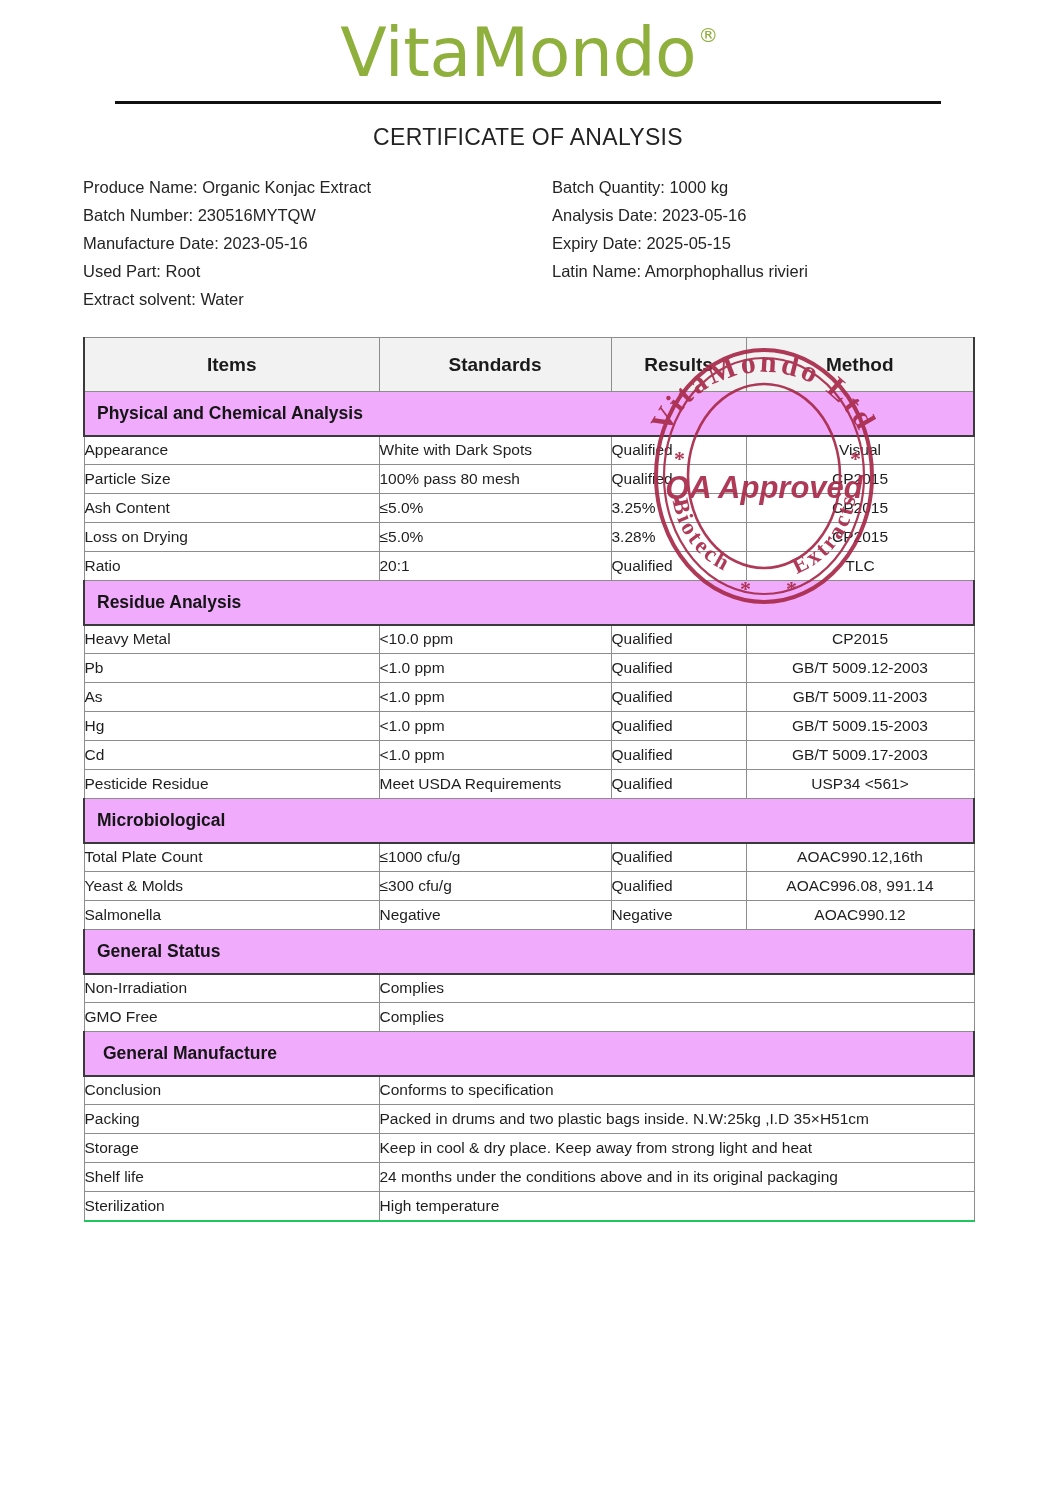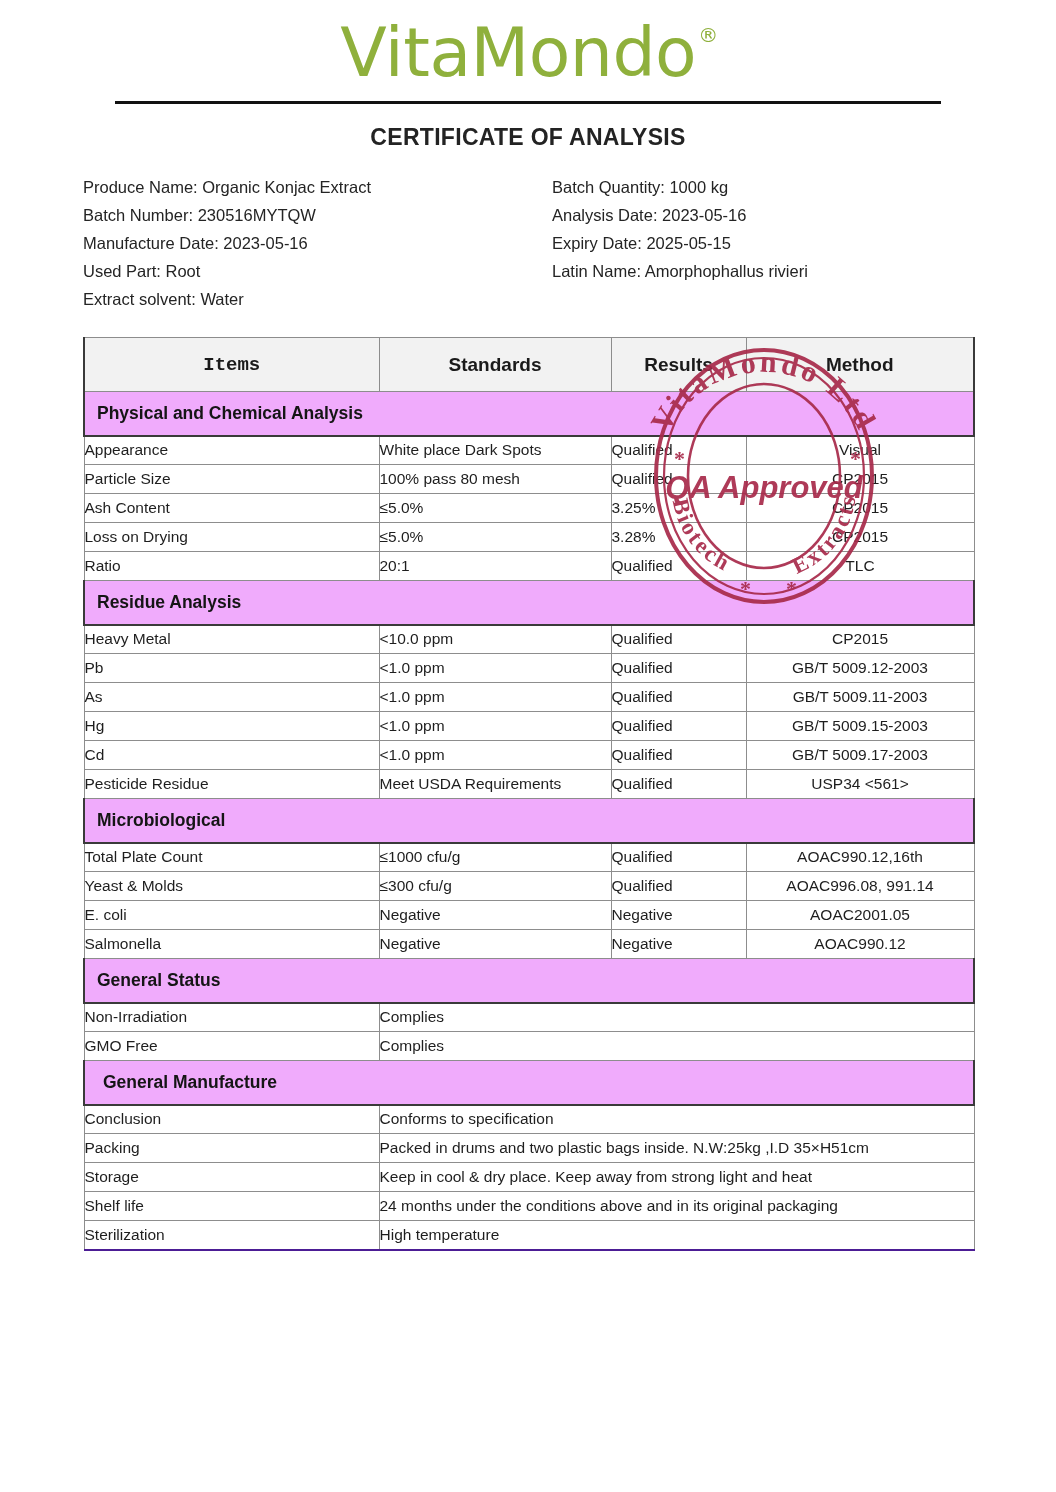--- a/index.html
+++ b/index.html
@@ -44,21 +44,21 @@
   .rule {
     margin: 14px auto 0 auto;
     width: 826px;
     height: 3px;
     background: #111;
   }
   .doc-title {
     margin-top: 20px;
     text-align: center;
     font-size: 23px;
-    font-weight: bold;
+    font-weight: normal;
     letter-spacing: 0.3px;
     color: #232323;
   }
 
   
   .meta {
     margin: 22px auto 0 auto;
     width: 890px;
     display: flex;
     font-size: 16.5px;
@@ -96,21 +96,21 @@
   thead th {
     background: #f2f2f2;
     height: 54px;
     font-size: 19px;
     font-weight: bold;
     text-align: center;
     color: #1a1a1a;
     border-top: 2px solid #3a3a3a;
     border-bottom: 2px solid #3a3a3a;
   }
-  thead th.first { border-left: 2px solid #3a3a3a; font-family: Liberation Mono, monospace; }
+  thead th.first { border-left: 2px solid #3a3a3a; }
   thead th.last  { border-right: 2px solid #3a3a3a; }
 
   tr.section td {
     background: #f0abfc;
     height: 44px;
     font-size: 17.5px;
     font-weight: bold;
     padding-left: 12px;
     border-left: 2px solid #3a3a3a;
     border-right: 2px solid #3a3a3a;
@@ -120,21 +120,21 @@
   }
   tr.section.indent td { padding-left: 18px; }
 
   tr.data td { height: 29px; }
   td.c-items   { padding-left: 10px; text-align: left; border-left: 2px solid #3a3a3a; }
   td.c-std     { padding-left: 9px;  text-align: left; }
   td.c-res     { padding-left: 9px;  text-align: left; }
   td.c-method  { text-align: center; border-right: 2px solid #3a3a3a; }
   td.c-wide    { padding-left: 9px; text-align: left; border-right: 2px solid #3a3a3a; }
 
-  tr.last-row td { border-bottom: 2px solid #4c1d95; }
+  tr.last-row td { border-bottom: 2px solid #22c55e; }
 
   
   .stamp {
     position: absolute;
     left: 545px;
     top: 1px;
     width: 272px;
     height: 272px;
     pointer-events: none;
     opacity: 0.92;
@@ -183,21 +183,21 @@
           <th>Results</th>
           <th class="last">Method</th>
         </tr>
       </thead>
       <tbody id="tbody">
           <tr class="section">
             <td colspan="4">Physical and Chemical Analysis</td>
           </tr>
           <tr class="data">
             <td class="c-items">Appearance</td>
-            <td class="c-std">White place Dark Spots</td>
+            <td class="c-std">White with Dark Spots</td>
             <td class="c-res">Qualified</td>
             <td class="c-method">Visual</td>
           </tr>
           <tr class="data">
             <td class="c-items">Particle Size</td>
             <td class="c-std">100% pass 80 mesh</td>
             <td class="c-res">Qualified</td>
             <td class="c-method">CP2015</td>
           </tr>
           <tr class="data">
@@ -264,26 +264,20 @@
             <td class="c-items">Total Plate Count</td>
             <td class="c-std">≤1000 cfu/g</td>
             <td class="c-res">Qualified</td>
             <td class="c-method">AOAC990.12,16th</td>
           </tr>
           <tr class="data">
             <td class="c-items">Yeast &amp; Molds</td>
             <td class="c-std">≤300 cfu/g</td>
             <td class="c-res">Qualified</td>
             <td class="c-method">AOAC996.08, 991.14</td>
-          </tr>
-          <tr class="data">
-            <td class="c-items">E. coli</td>
-            <td class="c-std">Negative</td>
-            <td class="c-res">Negative</td>
-            <td class="c-method">AOAC2001.05</td>
           </tr>
           <tr class="data">
             <td class="c-items">Salmonella</td>
             <td class="c-std">Negative</td>
             <td class="c-res">Negative</td>
             <td class="c-method">AOAC990.12</td>
           </tr>
           <tr class="section">
             <td colspan="4">General Status</td>
           </tr>

